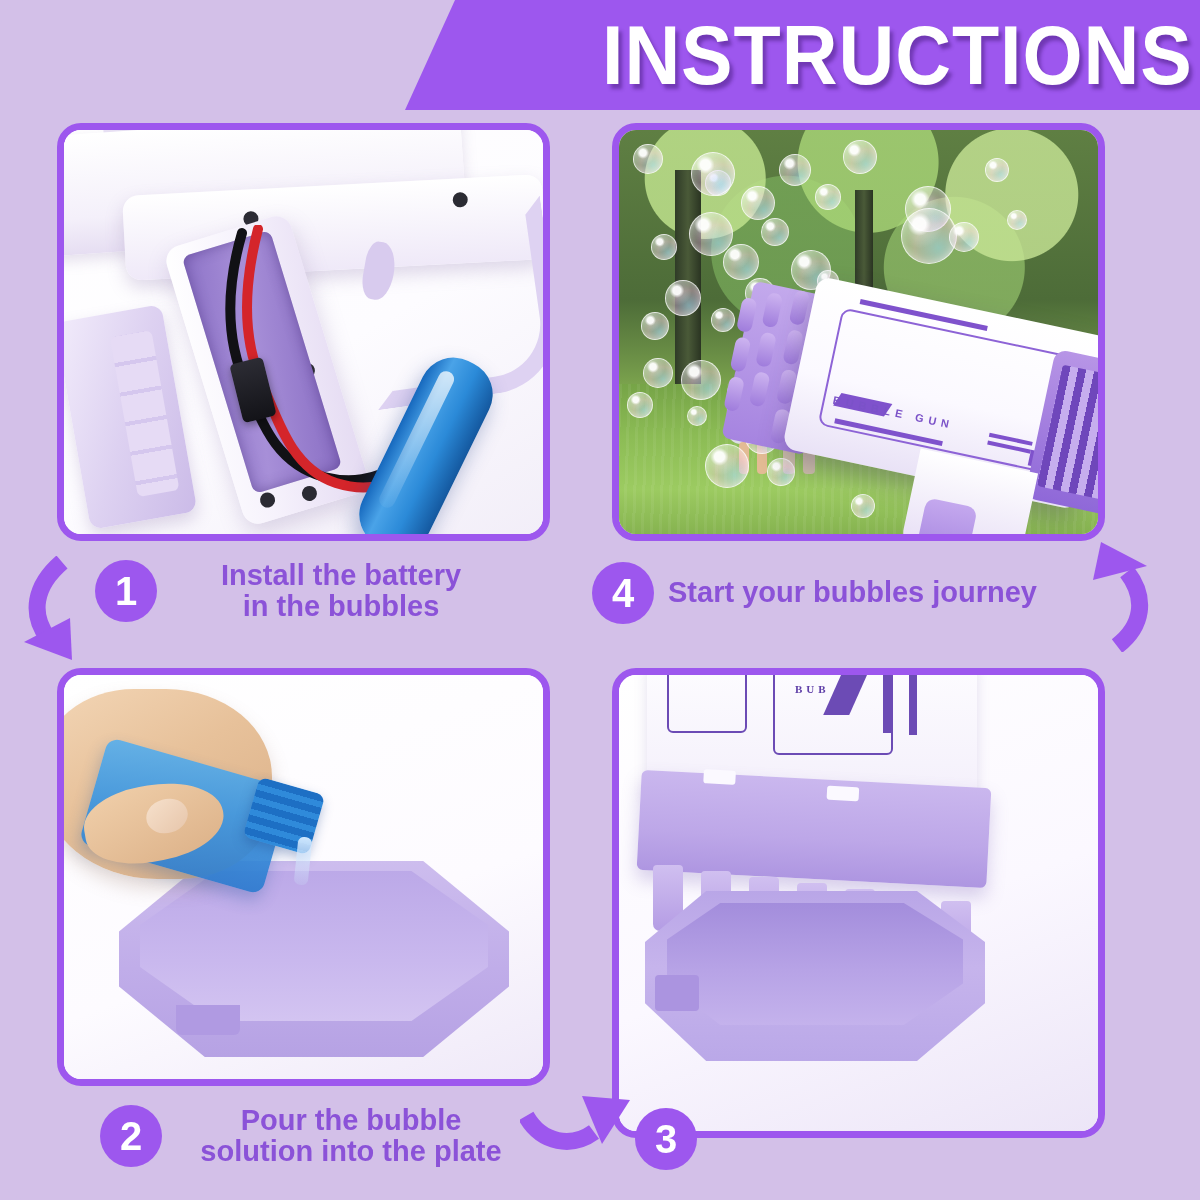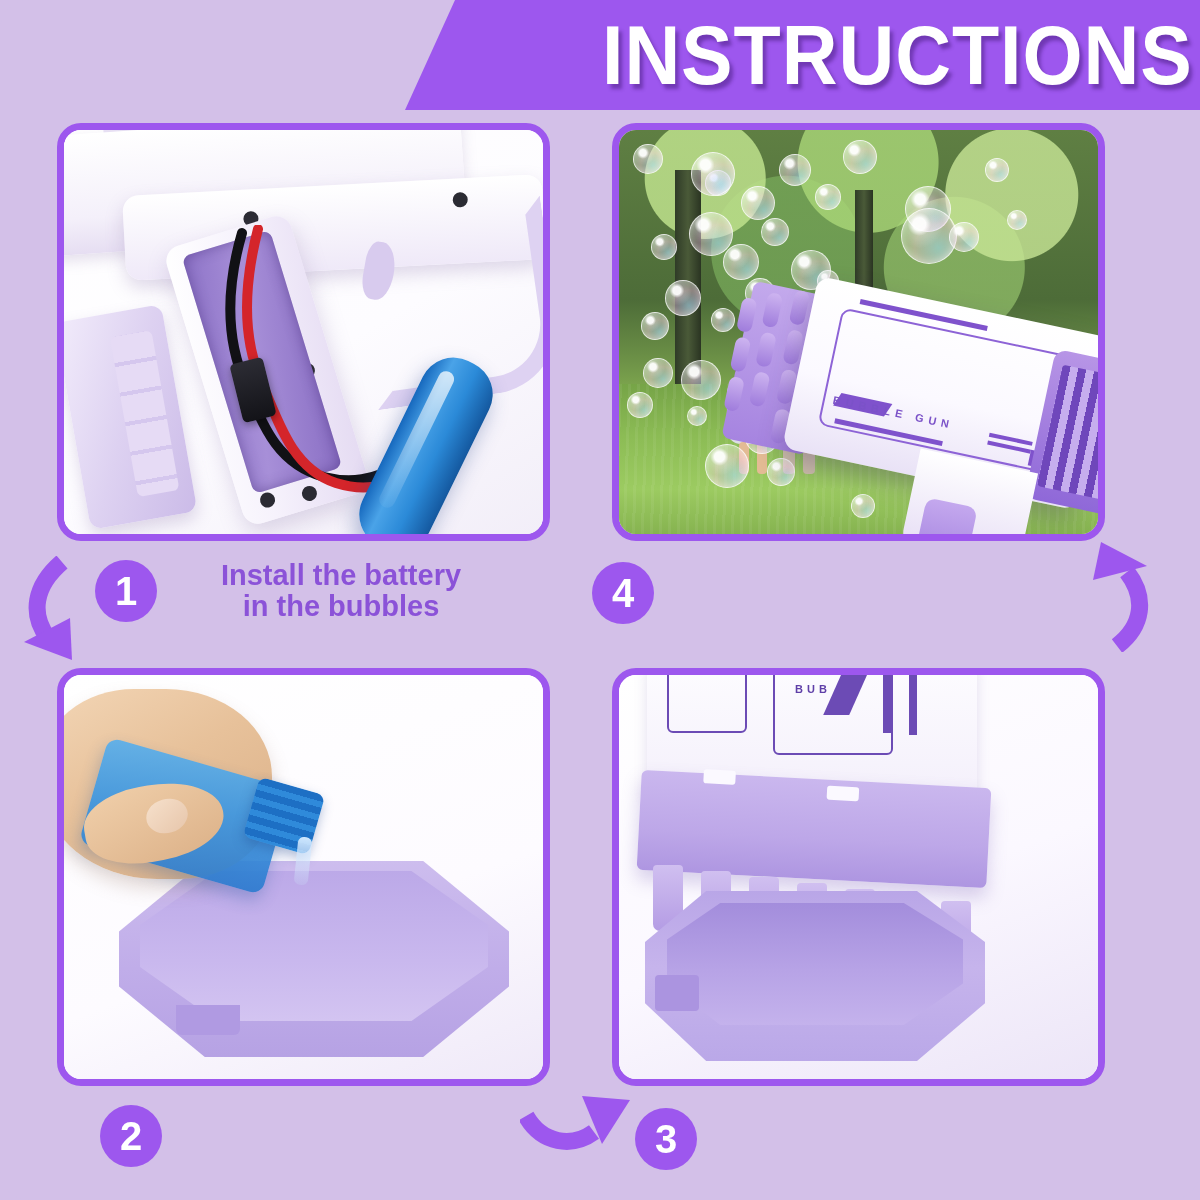--- a/index.html
+++ b/index.html
@@ -34,21 +34,21 @@
   .panel {
     position: absolute;
     border: 7px solid #9d57ee;
     border-radius: 24px;
     overflow: hidden;
     background: #ffffff;
   }
   .p1 { left: 57px;  top: 123px;  width: 493px; height: 418px; }
   .p4 { left: 612px; top: 123px;  width: 493px; height: 418px; }
   .p2 { left: 57px;  top: 668px;  width: 493px; height: 418px; }
-  .p3 { left: 612px; top: 668px;  width: 493px; height: 418px; }
+  .p3 { left: 612px; top: 668px;  width: 493px; height: 470px; font-family: Liberation Serif, serif; }
   .scene { position: absolute; inset: 0; }
 
   
   .wht { background: linear-gradient(150deg,#ffffff 0%,#fdfcff 55%,#f2eef8 100%); }
   .sh  { position: absolute; }
 
   
   .p1-barrel {
     left: -20px; top: -8px; width: 420px; height: 120px;
     background: linear-gradient(180deg,#ffffff 0%,#f4f0fa 70%,#e6def2 100%);
@@ -465,24 +465,27 @@
   </div>
 
   <div class="caption-row cap1">
     <div class="badge">1</div>
     <div class="caption-text">Install the battery
 in the bubbles</div>
   </div>
 
   <div class="caption-row cap4">
     <div class="badge">4</div>
+    <div class="caption-text">Start your bubbles journey</div>
   </div>
 
   <div class="caption-row cap2">
     <div class="badge">2</div>
+    <div class="caption-text">Pour the bubble
+solution into the plate</div>
   </div>
 
   <div class="caption-row cap3">
     <div class="badge">3</div>
   </div>
 
   <svg class="arrow a1" width="84" height="106" viewBox="0 0 84 106">
     <path d="M54 6 C26 30, 22 58, 40 82" stroke="#9d57ee" stroke-width="17" fill="none" stroke-linecap="butt"></path>
     <polygon points="62,62 64,104 16,86" fill="#9d57ee"></polygon>
   </svg>

